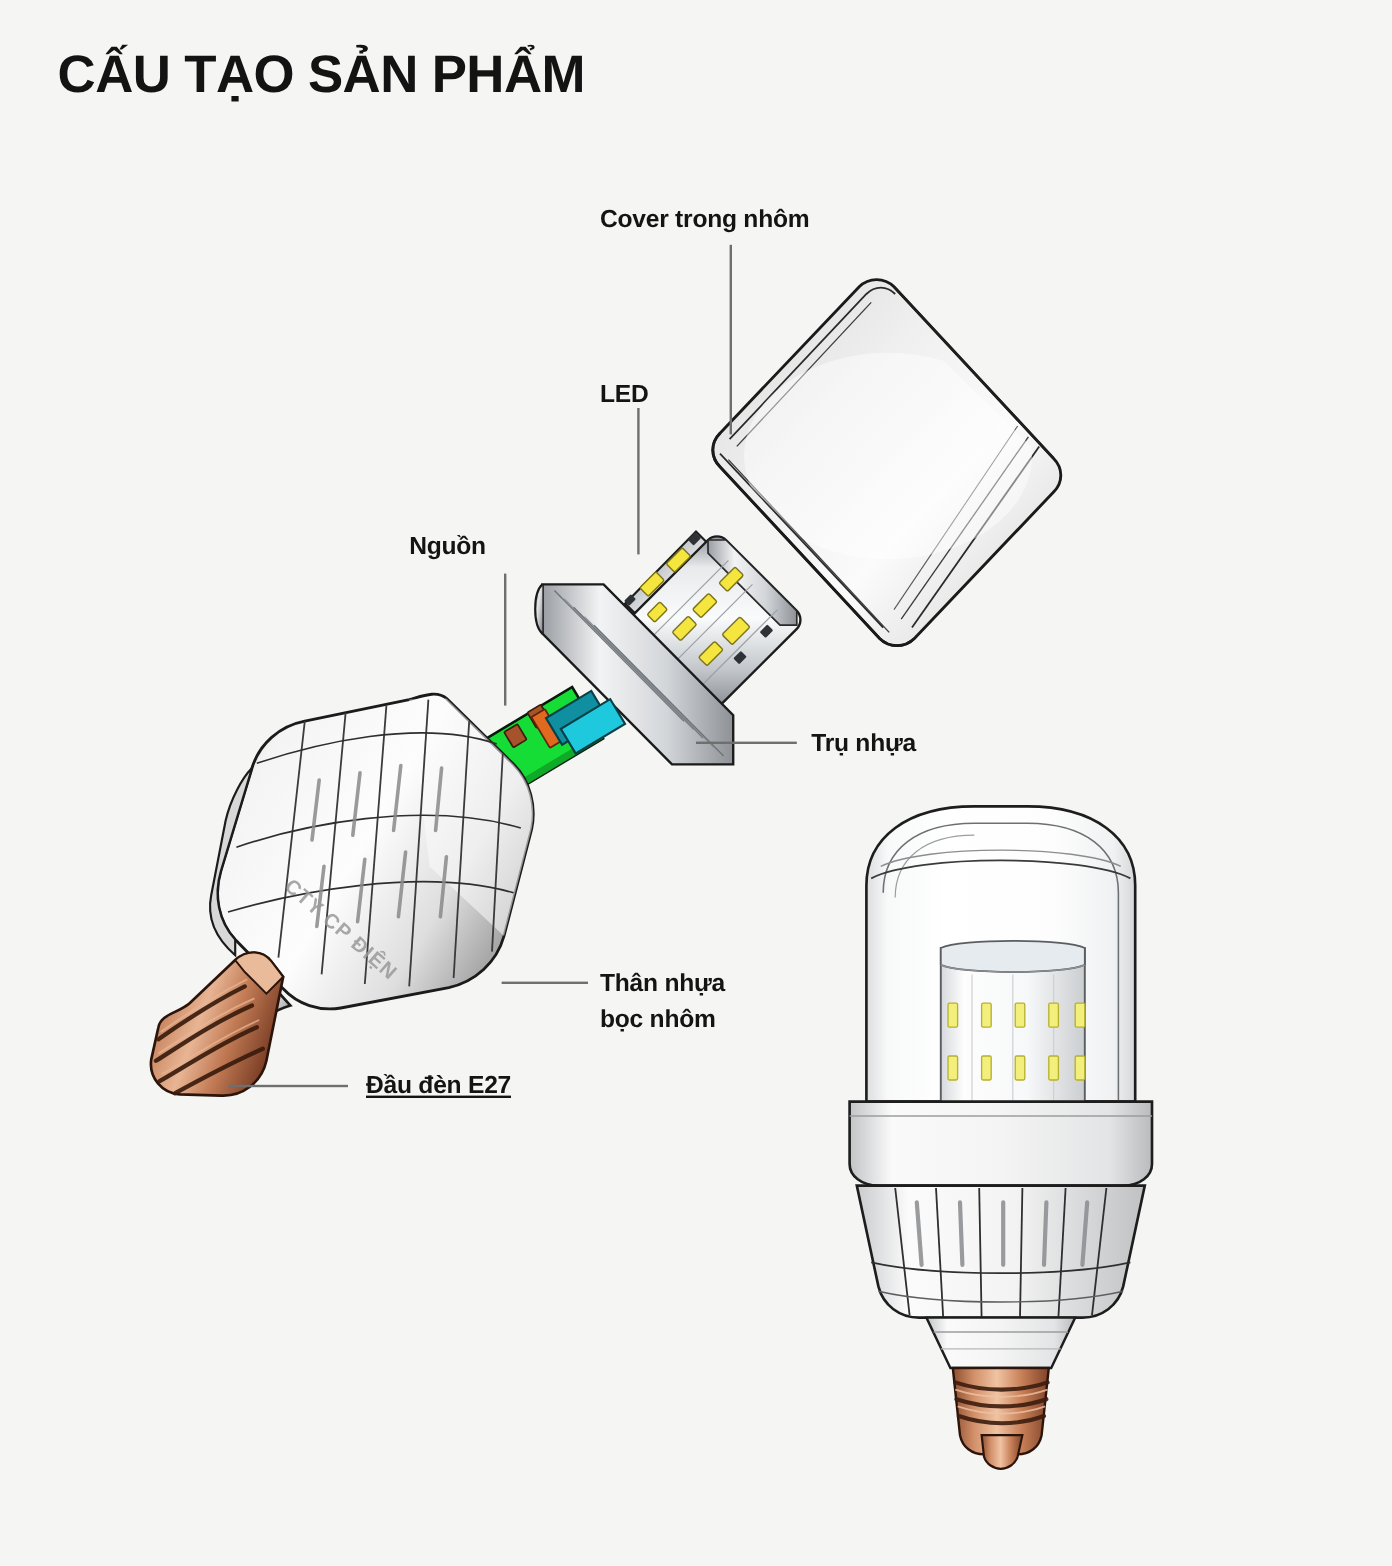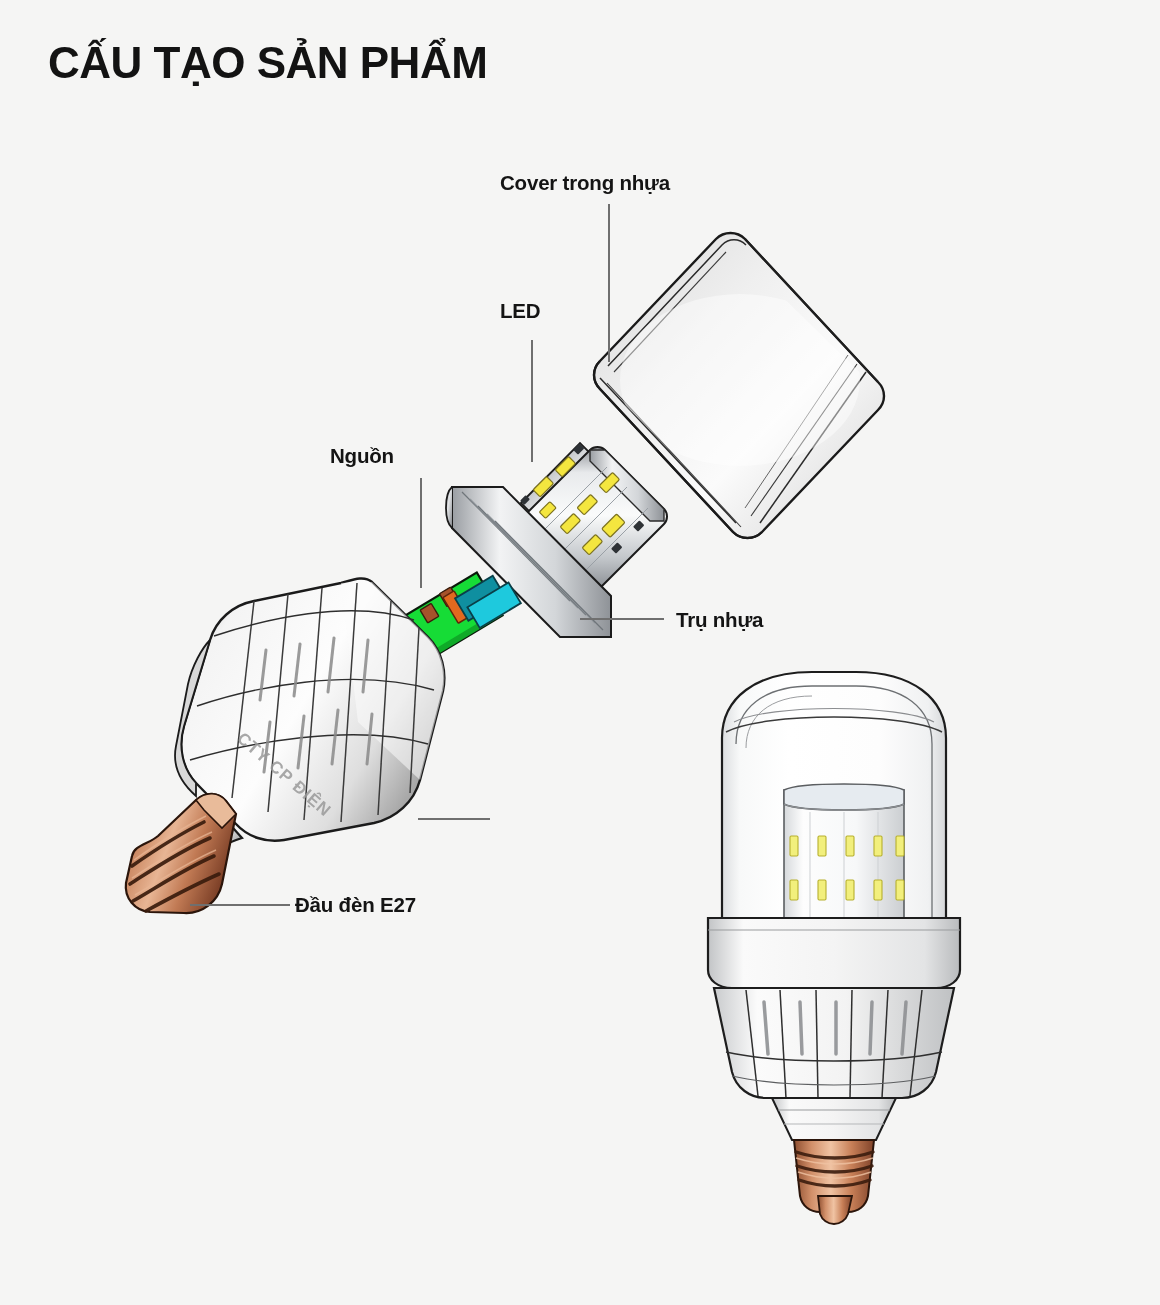--- a/index.html
+++ b/index.html
@@ -456,24 +456,28 @@
     </svg>
   </div>
 
   <div class="leader v" style="left:608px; top:204px; height:158px;"></div>
   <div class="leader v" style="left:531px; top:340px; height:122px;"></div>
   <div class="leader v" style="left:420px; top:478px; height:110px;"></div>
   <div class="leader h" style="left:580px; top:618px; width:84px;"></div>
   <div class="leader h" style="left:418px; top:818px; width:72px;"></div>
   <div class="leader h" style="left:190px; top:904px; width:100px;"></div>
 
-  <div class="callout" style="left:500px; top:168px;">Cover trong nhựa</div>
-
-  <div class="callout" style="left:500px; top:296px;">LED</div>
-
-  <div class="callout" style="left:330px; top:441px;">Nguồn</div>
+  <div class="callout" style="left:500px; top:168px;">Cover trong nhôm</div>
+
+  <div class="callout" style="left:500px; top:314px;">LED</div>
+
+  <div class="callout" style="left:341px; top:441px;">Nguồn</div>
 
   <div class="callout" style="left:676px; top:605px;">Trụ nhựa</div>
 
-
-  <div class="callout" style="left:295px; top:890px;">Đầu đèn E27</div>
+  <div class="callout" style="left:500px; top:805px;">
+    <div>Thân nhựa</div>
+    <div>bọc nhôm</div>
+  </div>
+
+  <div class="callout" style="left:305px; top:890px;text-decoration:underline;">Đầu đèn E27</div>
 
 </div>
 
 </body></html>

